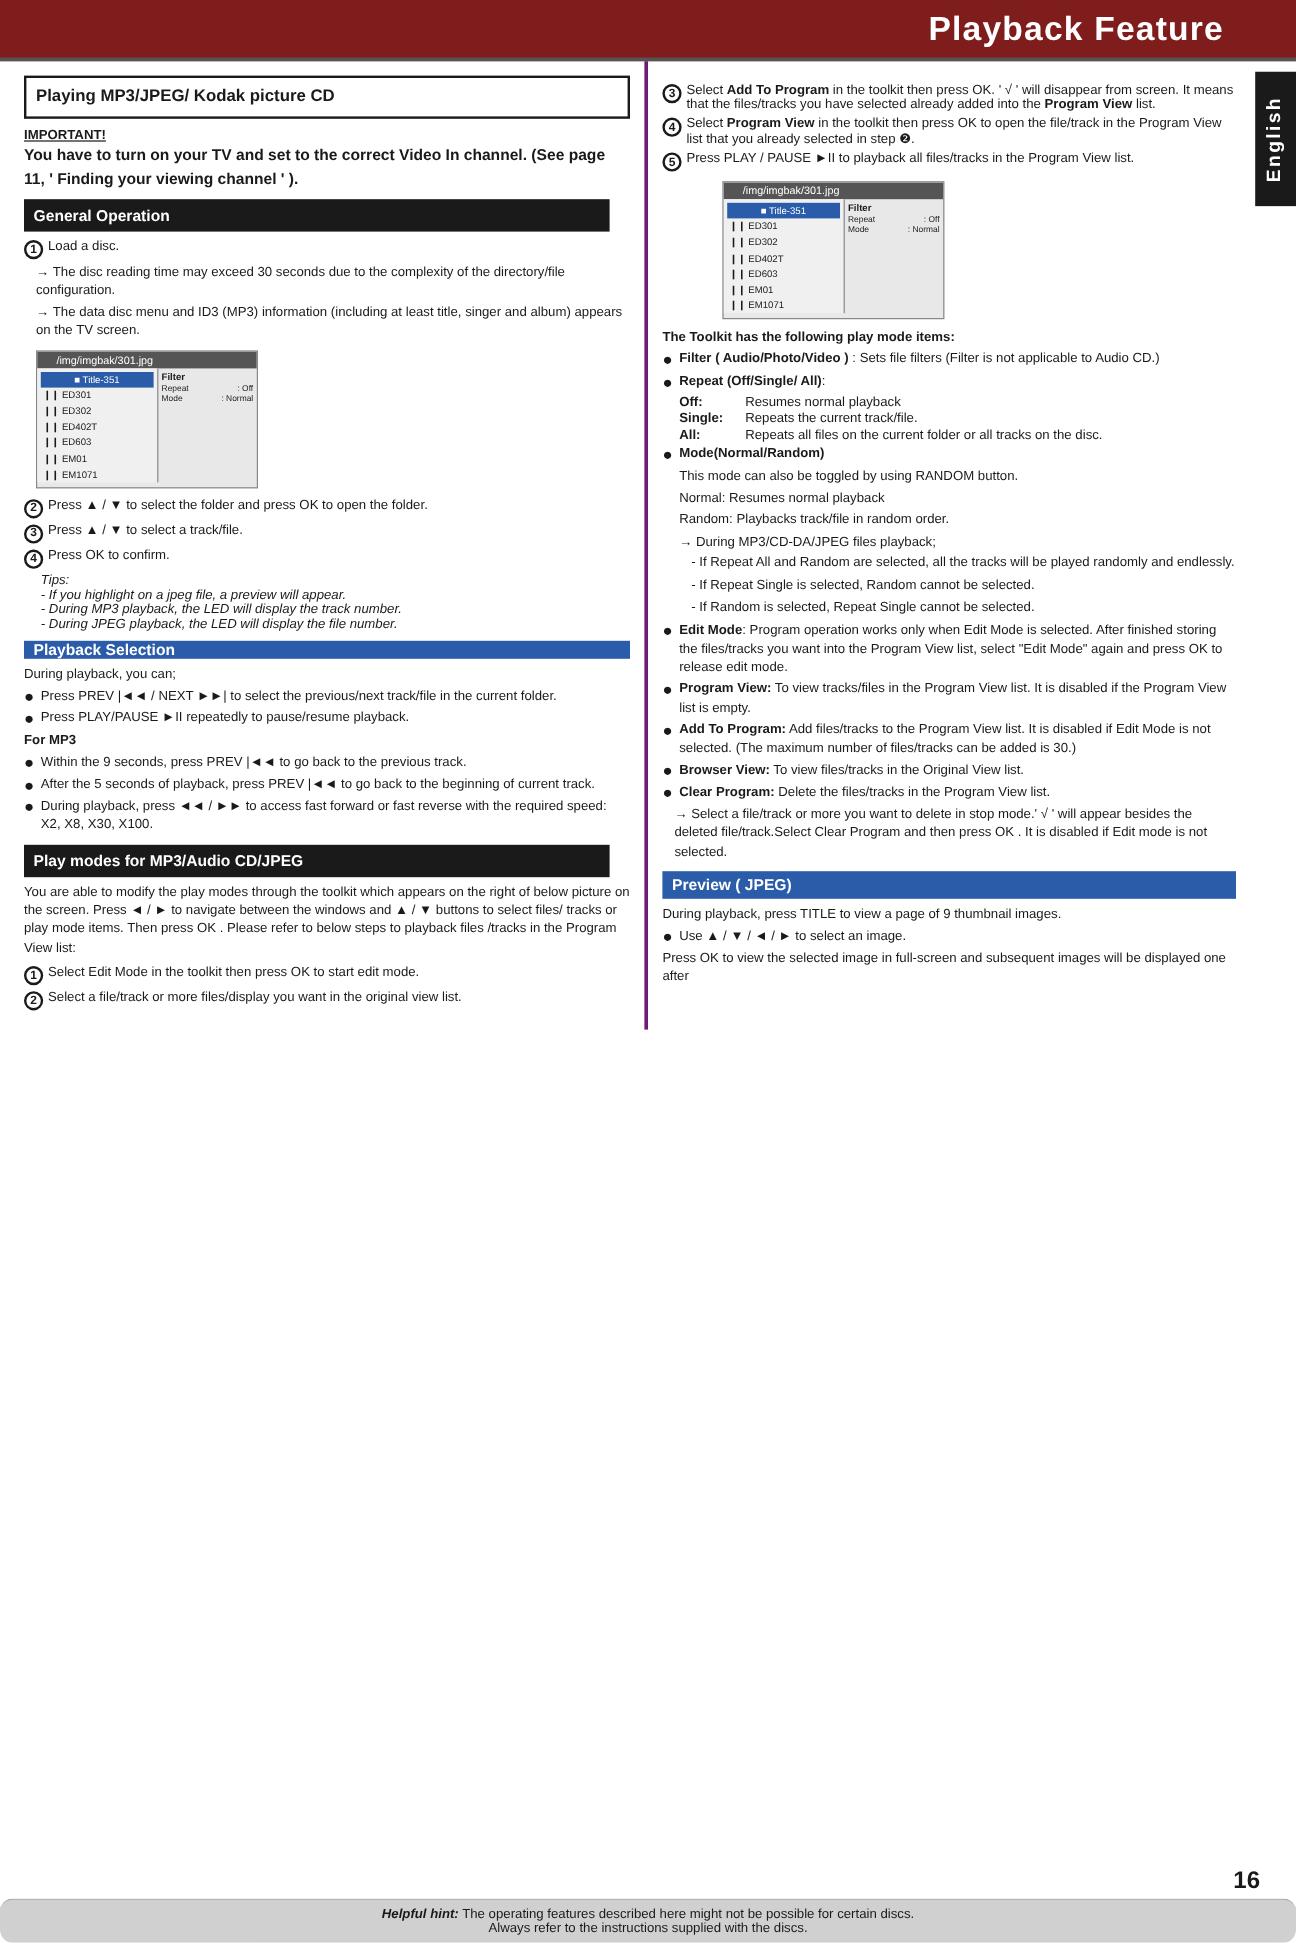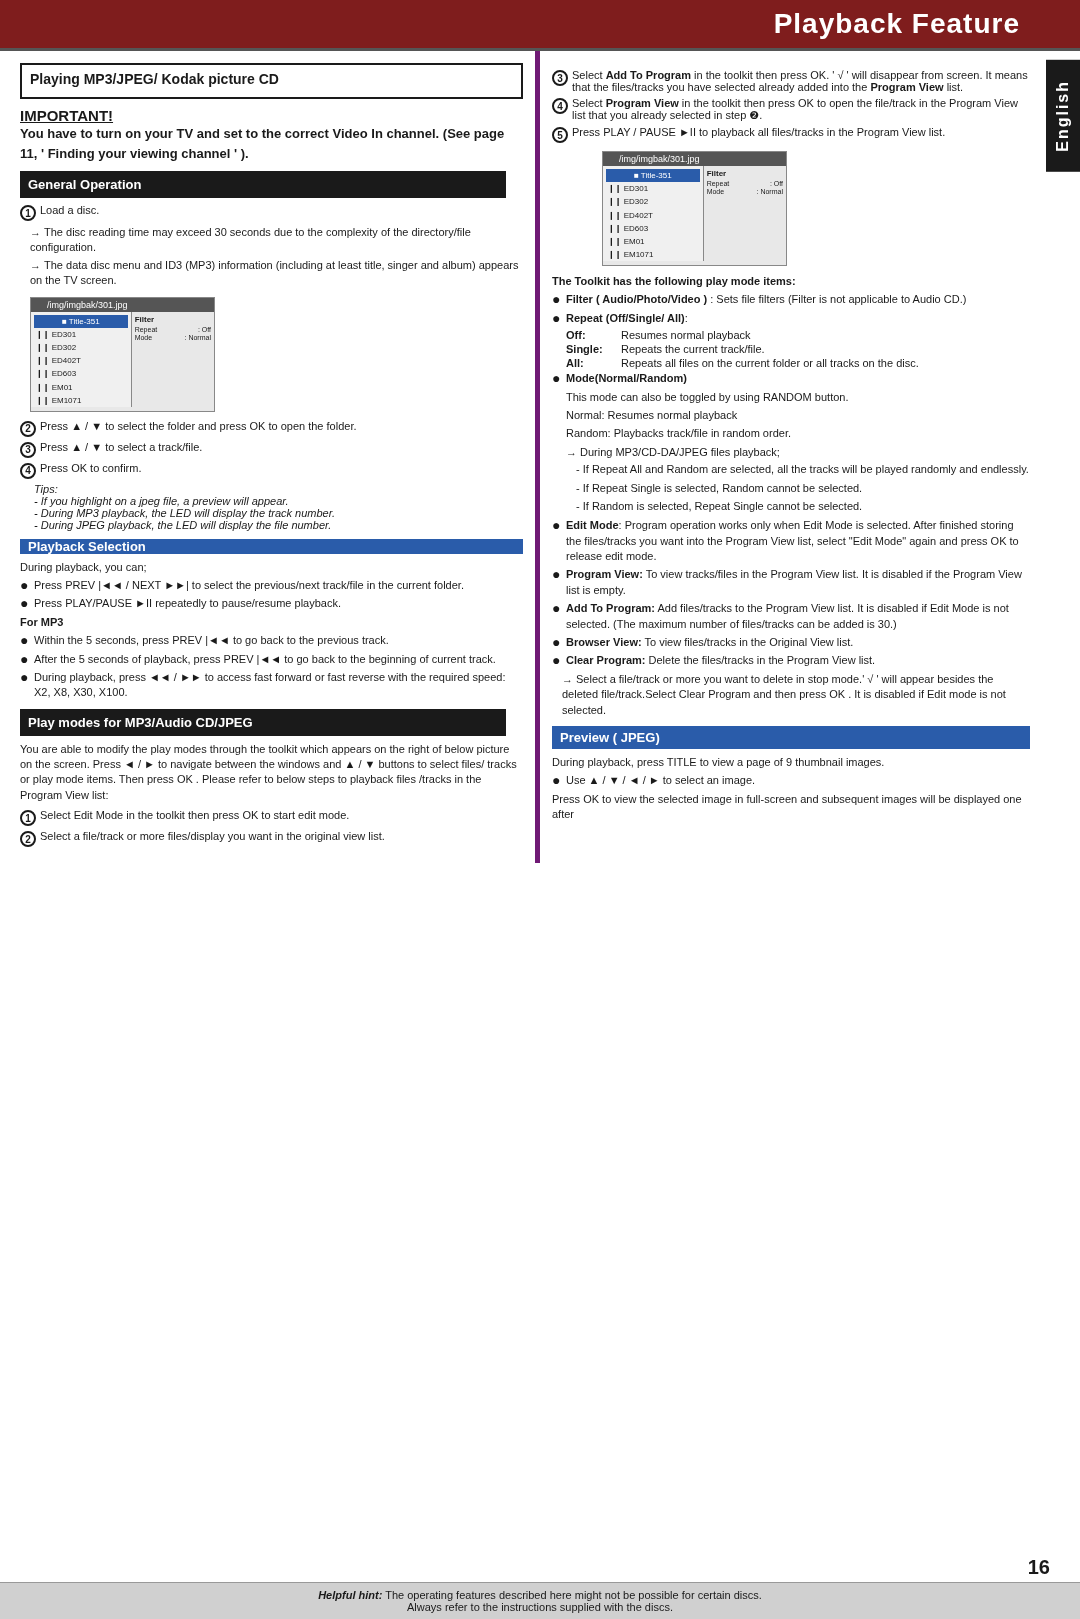--- a/index.html
+++ b/index.html
@@ -45,21 +45,21 @@
     
     .main-content {
       display: flex;
       padding: 0;
       width: 100%;
     }
 
     .left-column {
       width: 50%;
       padding: 12px 12px 12px 20px;
-      border-right: 5px solid #701a75;
+      border-right: 3px solid #701a75;
     }
 
     .right-column {
       width: 50%;
       padding: 12px 50px 12px 12px;
     }
 
     
     .section-header {
       background: #2a5caa;
@@ -91,21 +91,21 @@
       font-weight: bold;
       margin-bottom: 4px;
     }
 
     
     .important-section {
       margin-bottom: 8px;
     }
 
     .important-section .important-label {
-      font-size: 15px;
+      font-size: 11px;
       font-weight: bold;
       text-decoration: underline;
     }
 
     .important-section .important-text {
       font-size: 13px;
       font-weight: bold;
       line-height: 1.5;
     }
 
@@ -232,20 +232,21 @@
     .hint-bar {
       position: absolute;
       bottom: 0;
       left: 0;
       right: 0;
       background: #d0d0d0;
       padding: 6px 20px;
       text-align: center;
       font-size: 11px;
       border-top: 1px solid #999;
+      border-radius: 11px;
     }
 
     
     .page-number {
       position: absolute;
       bottom: 40px;
       right: 30px;
       font-size: 20px;
       font-weight: bold;
     }
@@ -372,21 +373,21 @@
     </div>
     <div class="bullet-item">
       <span class="dot">●</span>
       <span>Press PLAY/PAUSE ►II repeatedly to pause/resume playback.</span>
     </div>
 
     <p class="bold-label">For MP3</p>
 
     <div class="bullet-item">
       <span class="dot">●</span>
-      <span>Within the 5 seconds,  press PREV |◄◄ to go back to the previous track.</span>
+      <span>Within the 9 seconds,  press PREV |◄◄ to go back to the previous track.</span>
     </div>
     <div class="bullet-item">
       <span class="dot">●</span>
       <span>After the 5 seconds of playback, press PREV |◄◄ to go back to the beginning of current track.</span>
     </div>
     <div class="bullet-item">
       <span class="dot">●</span>
       <span>During playback, press ◄◄ / ►► to access fast forward or fast reverse with the required speed: X2, X8, X30, X100.</span>
     </div>
 

